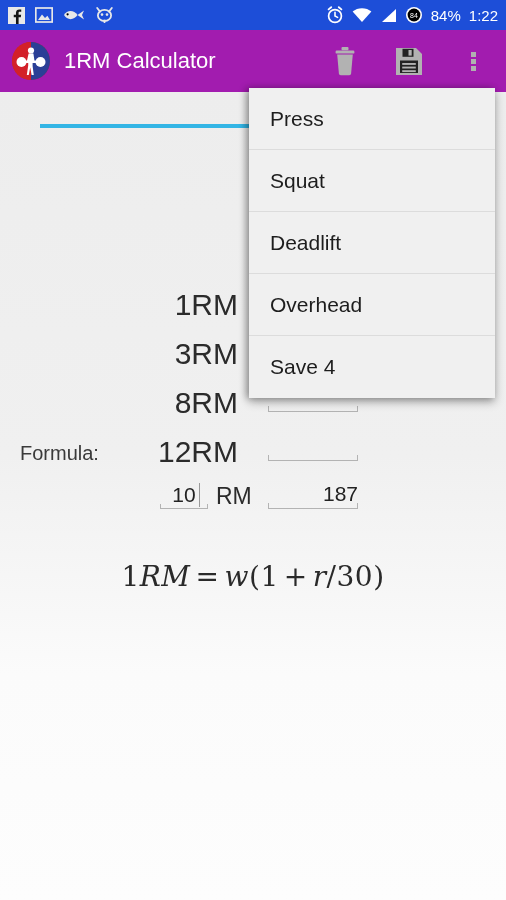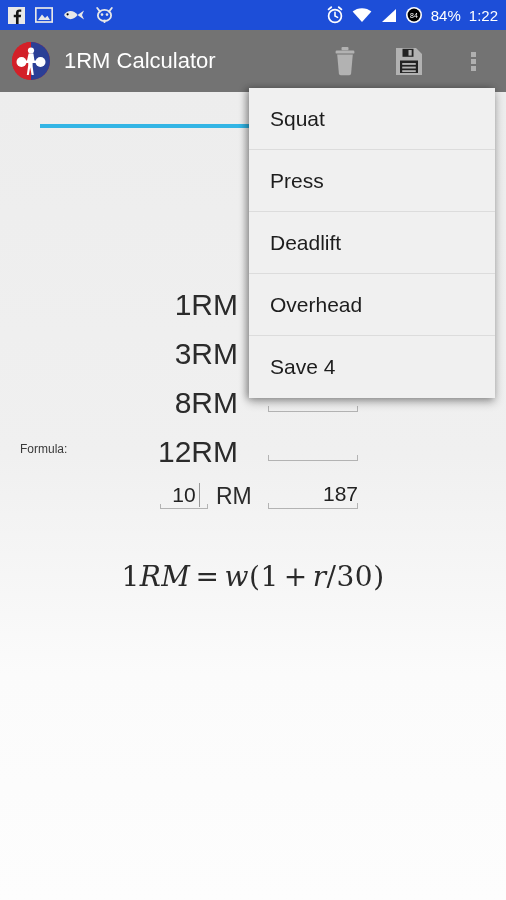--- a/index.html
+++ b/index.html
@@ -44,21 +44,21 @@
     font-family: "Liberation Sans", sans-serif;
     letter-spacing: 0px;
   }
 
   
   #action-bar {
     position: absolute;
     top: 30px; left: 0;
     width: 506px;
     height: 62px;
-    background: #737373;
+    background: #a21caf;
     display: flex;
     align-items: center;
     padding: 0 14px 0 12px;
   }
   #app-logo {
     width: 38px; height: 38px;
     border-radius: 50%;
     position: relative;
     overflow: hidden;
     flex: 0 0 auto;
@@ -237,21 +237,21 @@
   #val-3  { top: 243px; }
   #val-8  { top: 292px; }
   #val-12 { top: 341px; }
   #val-custom { top: 389px; }
 
   
   #formula-label {
     position: absolute;
     left: 20px;
     top: 350px;
-    font-size: 12px;
+    font-size: 20px;
     color: #3a3a3a;
   }
   #formula-spinner {
     position: absolute;
     left: 26px;
     top: 396px;
     width: 452px;
     height: 50px;
     cursor: pointer;
   }
@@ -465,20 +465,20 @@
 
     <span id="formula-label">Formula:</span>
 
 
     <div id="formula-math">
       <span>1</span><span class="mv">RM</span><span class="mo">=</span><span class="mv">w</span><span>(</span><span>1</span><span class="mo">+</span><span class="mv">r</span><span>/</span><span>30</span><span>)</span>
     </div>
   </div>
 
   <div id="overflow-menu">
+    <div class="menu-item">Press</div>
     <div class="menu-item">Squat</div>
-    <div class="menu-item">Press</div>
     <div class="menu-item">Deadlift</div>
     <div class="menu-item">Overhead</div>
     <div class="menu-item">Save 4</div>
   </div>
 
 </div>
 
 </body></html>

